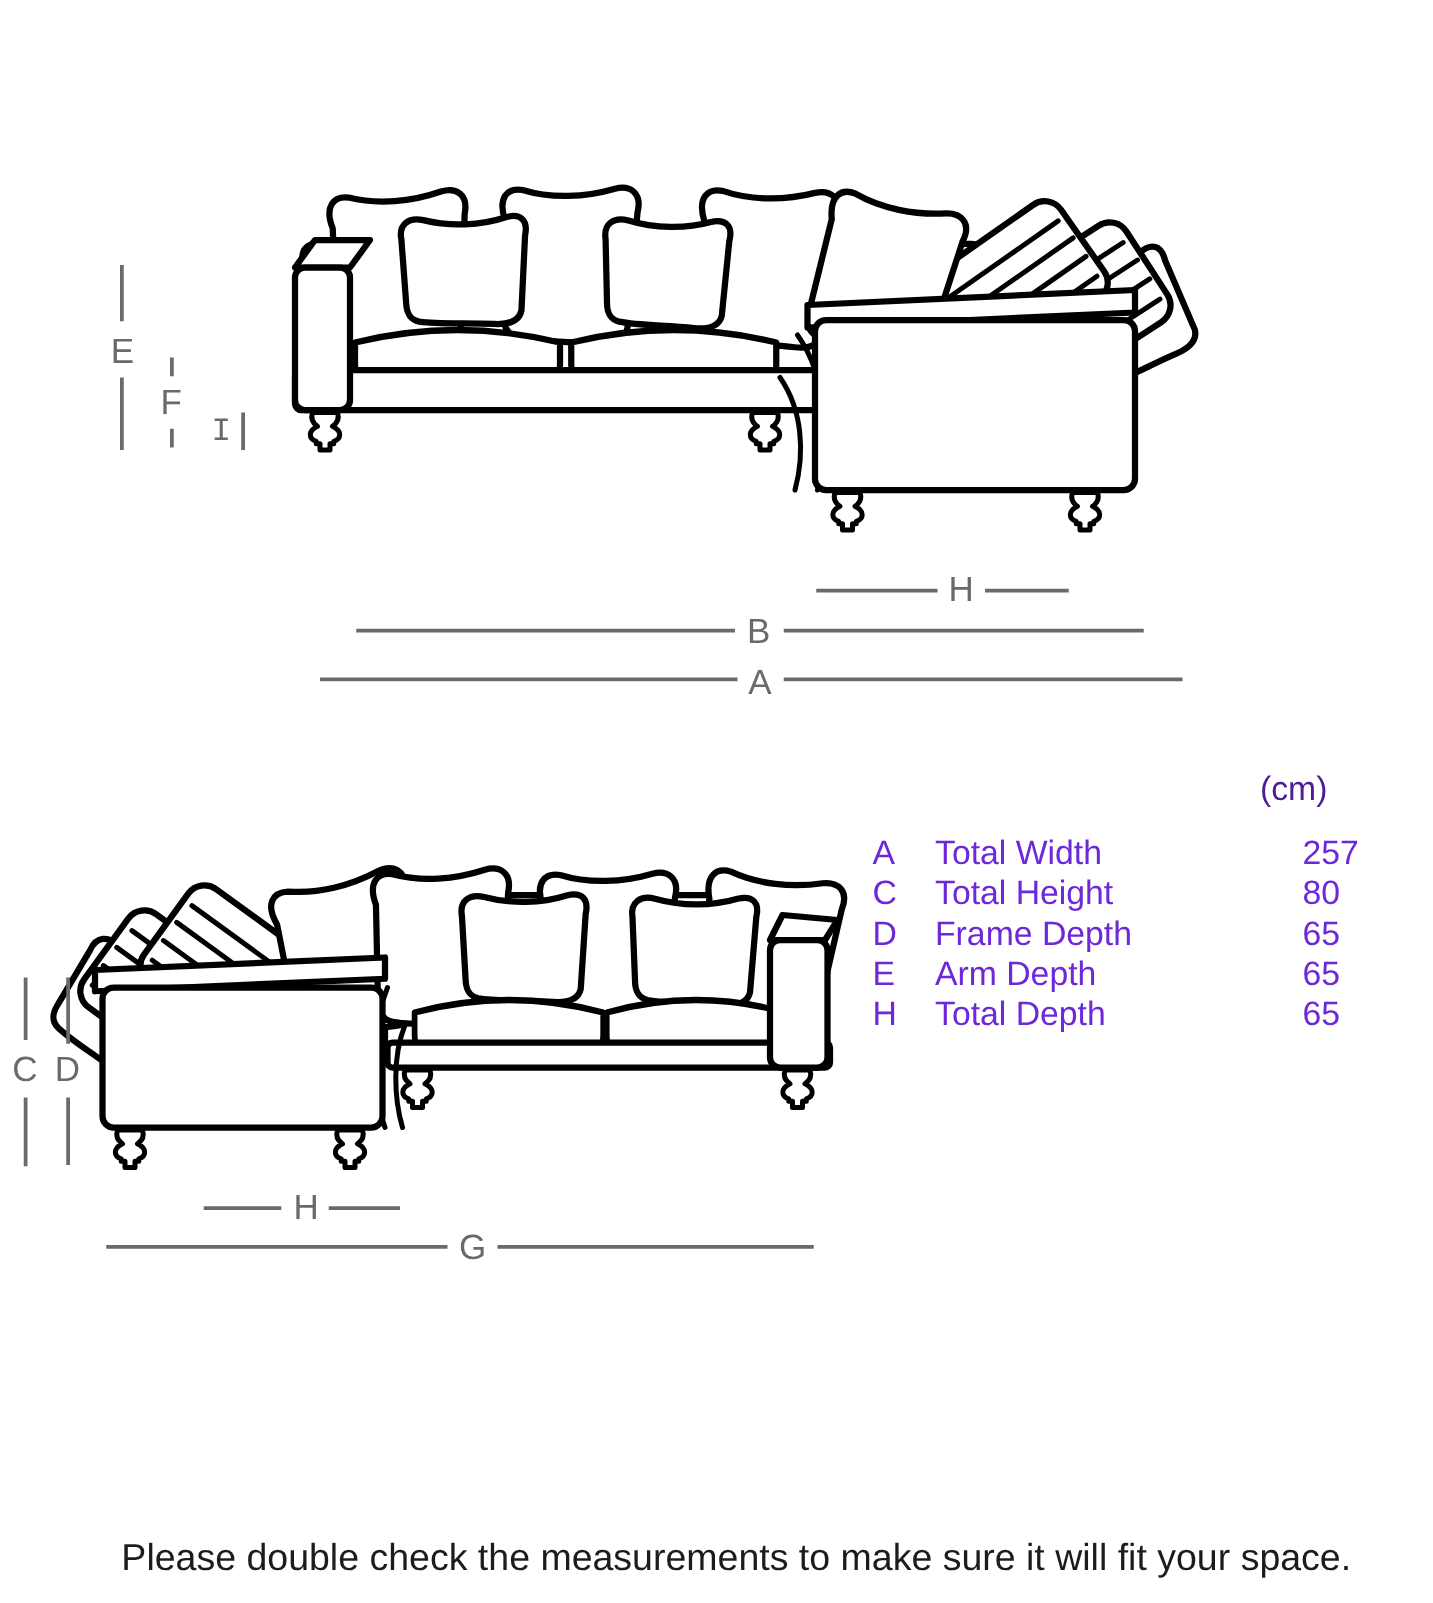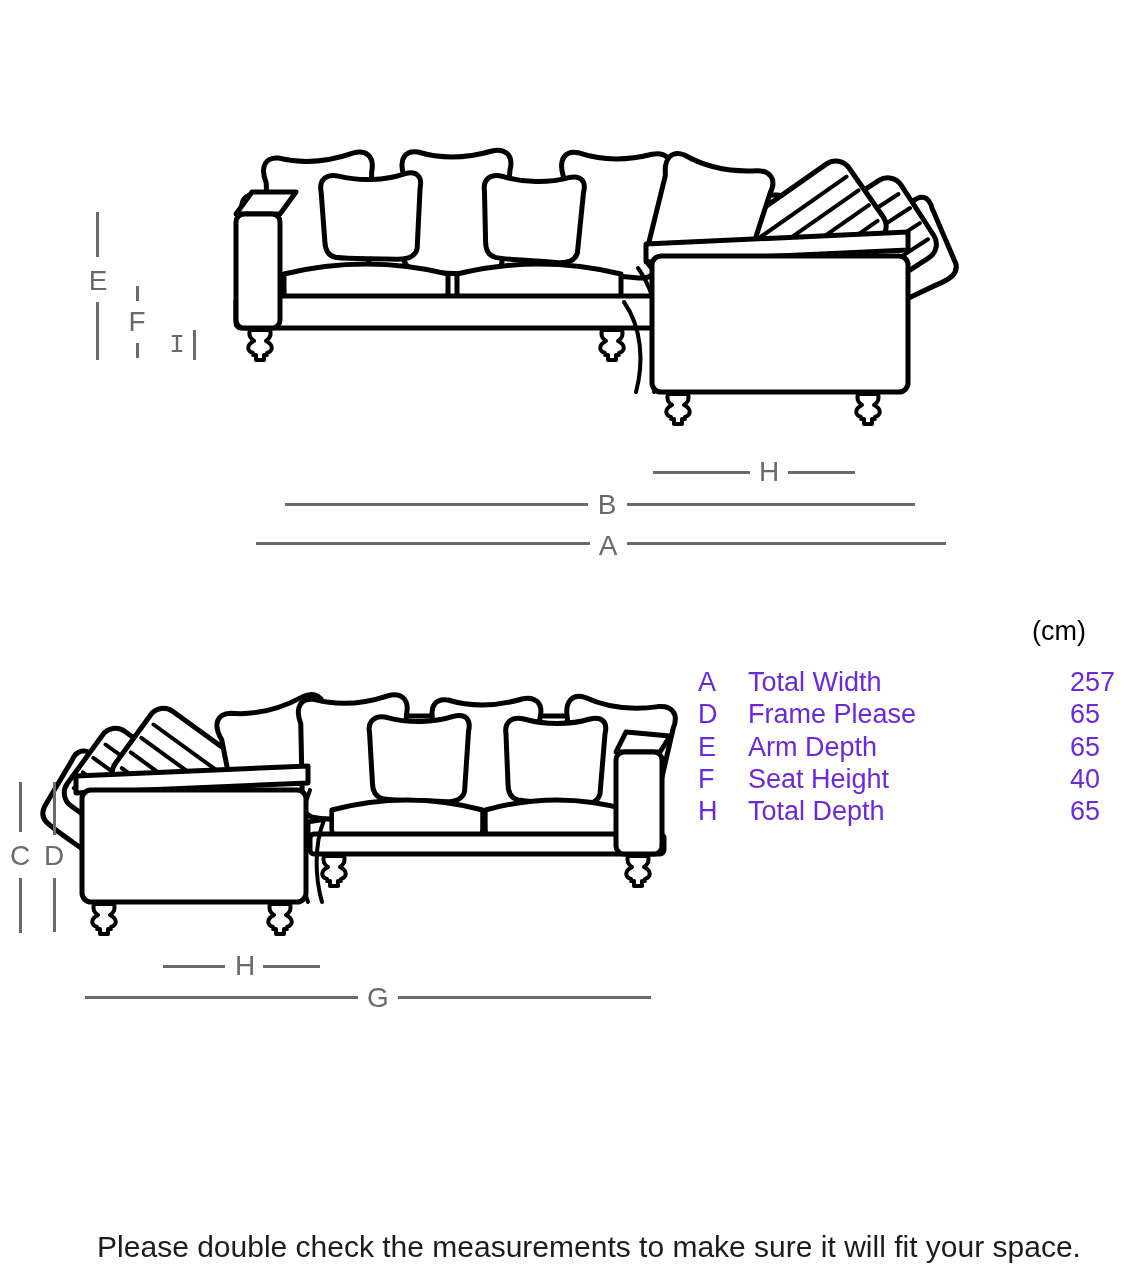--- a/index.html
+++ b/index.html
@@ -4,26 +4,26 @@
 <style>
   html,body{margin:0;padding:0;background:#ffffff;}
   .canvas{position:relative;width:1146px;height:1282px;background:#ffffff;overflow:hidden;
           font-family:"Liberation Sans",sans-serif;}
   svg{position:absolute;overflow:visible;}
   .vline{position:absolute;width:3px;background:#6a6a6a;}
   .hline{position:absolute;height:3px;background:#6a6a6a;}
   .dlabel{position:absolute;color:#6a6a6a;font-size:28px;transform:translate(-50%,-50%);
           white-space:nowrap;}
   .mono{font-family:"Liberation Mono","DejaVu Sans Mono",monospace;font-size:26px;}
-  .units{position:absolute;left:1032px;top:616px;color:#000000;font-size:27px;}
+  .units{position:absolute;left:1008px;top:616px;color:#4c1d95;font-size:27px;}
   .mtable{position:absolute;left:698px;top:666px;width:440px;color:#6d28d9;font-size:27px;}
   .mrow{position:relative;height:32.3px;line-height:32.3px;}
   .mletter{display:inline-block;width:50px;}
   .mletter.mono{font-size:25px;}
-  .mvalue{position:absolute;left:372px;top:0;}
+  .mvalue{position:absolute;left:344px;top:0;}
   .footer{position:absolute;left:0;top:1230px;width:1146px;text-align:center;
           color:#1c1c1c;font-size:30px;margin-left:16px;}
 </style>
 </head>
 <body>
 
 <div class="canvas">
 
   <svg style="left:220px;top:140px;" width="700" height="320" viewBox="0 0 700 320">
     <defs>
@@ -188,28 +188,28 @@
   <span class="dlabel" style="left:378px;top:998px;">G</span>
   <div class="hline" style="left:398px;top:996px;width:253px;"></div>
 
   <div class="units">(cm)</div>
 
   <div class="mtable">
     <div class="mrow">
       <span class="mletter">A</span><span>Total Width</span><span class="mvalue">257</span>
     </div>
     <div class="mrow">
-      <span class="mletter">D</span><span>Frame Please</span><span class="mvalue">65</span>
+      <span class="mletter">C</span><span>Total Height</span><span class="mvalue">80</span>
+    </div>
+    <div class="mrow">
+      <span class="mletter">D</span><span>Frame Depth</span><span class="mvalue">65</span>
     </div>
     <div class="mrow">
       <span class="mletter">E</span><span>Arm Depth</span><span class="mvalue">65</span>
     </div>
     <div class="mrow">
-      <span class="mletter">F</span><span>Seat Height</span><span class="mvalue">40</span>
-    </div>
-    <div class="mrow">
       <span class="mletter">H</span><span>Total Depth</span><span class="mvalue">65</span>
     </div>
   </div>
 
   <div class="footer">Please double check the measurements to make sure it will fit your space.</div>
 
 </div>
 
 </body></html>

